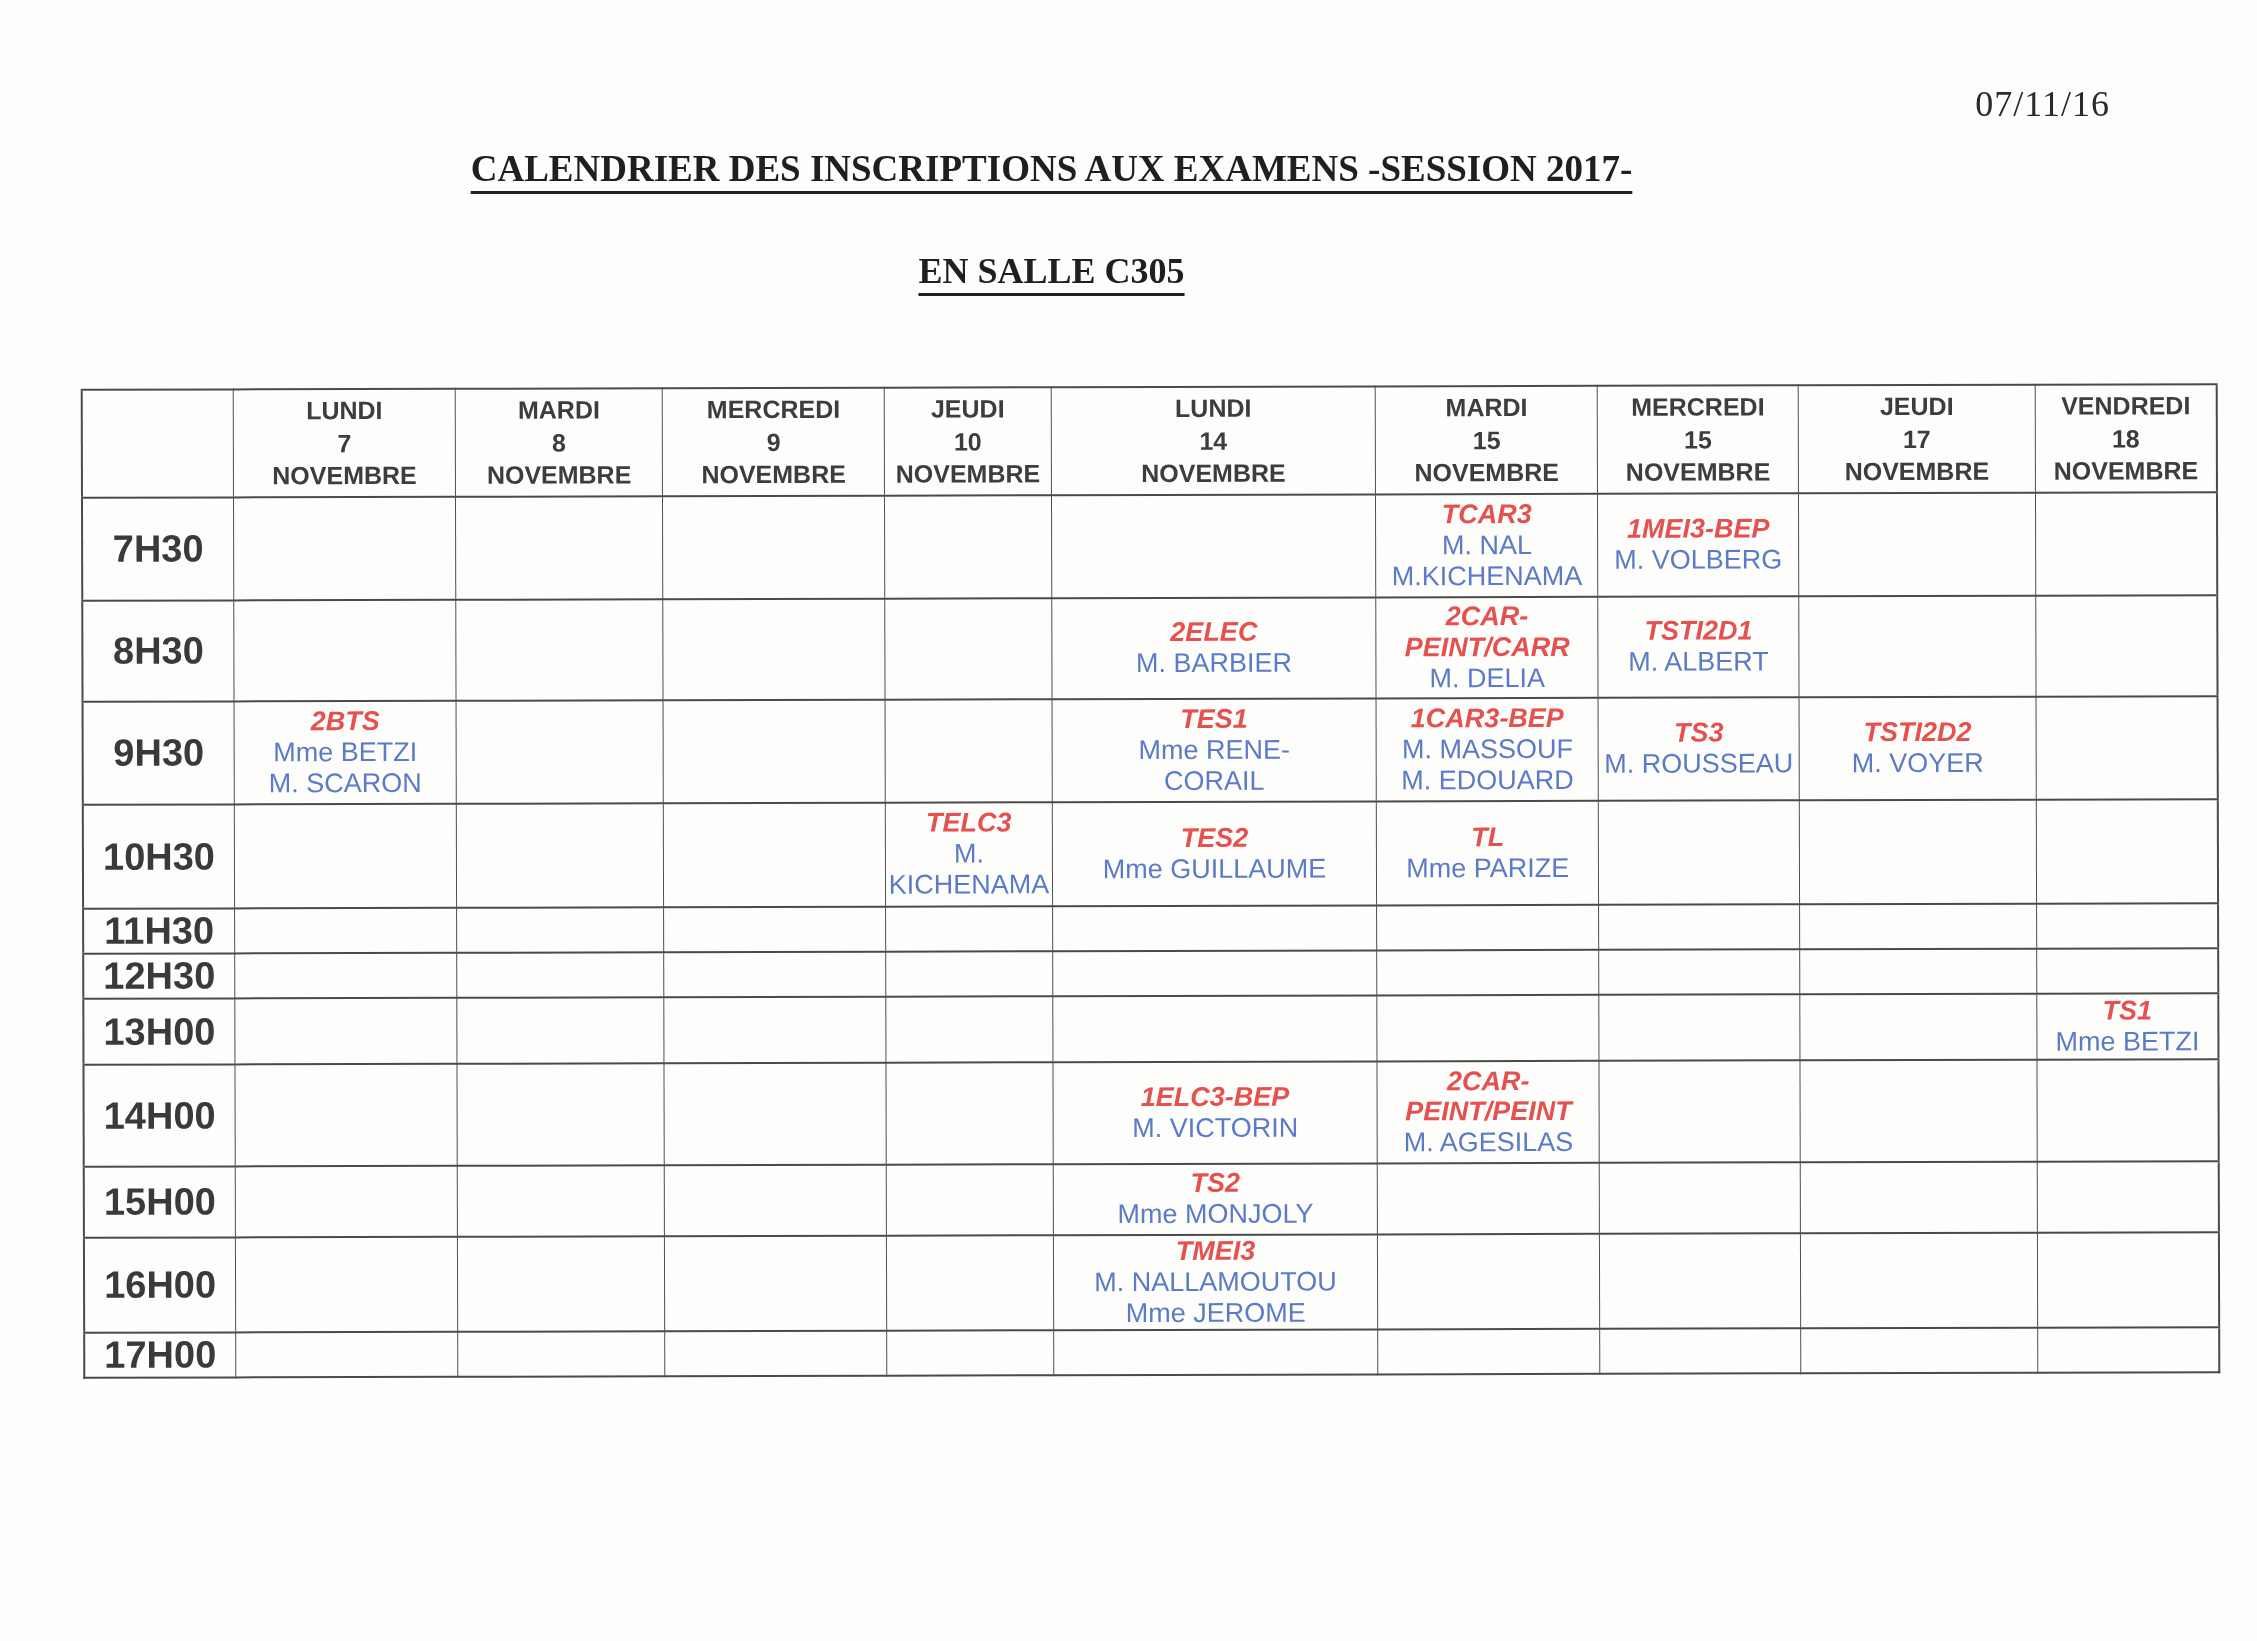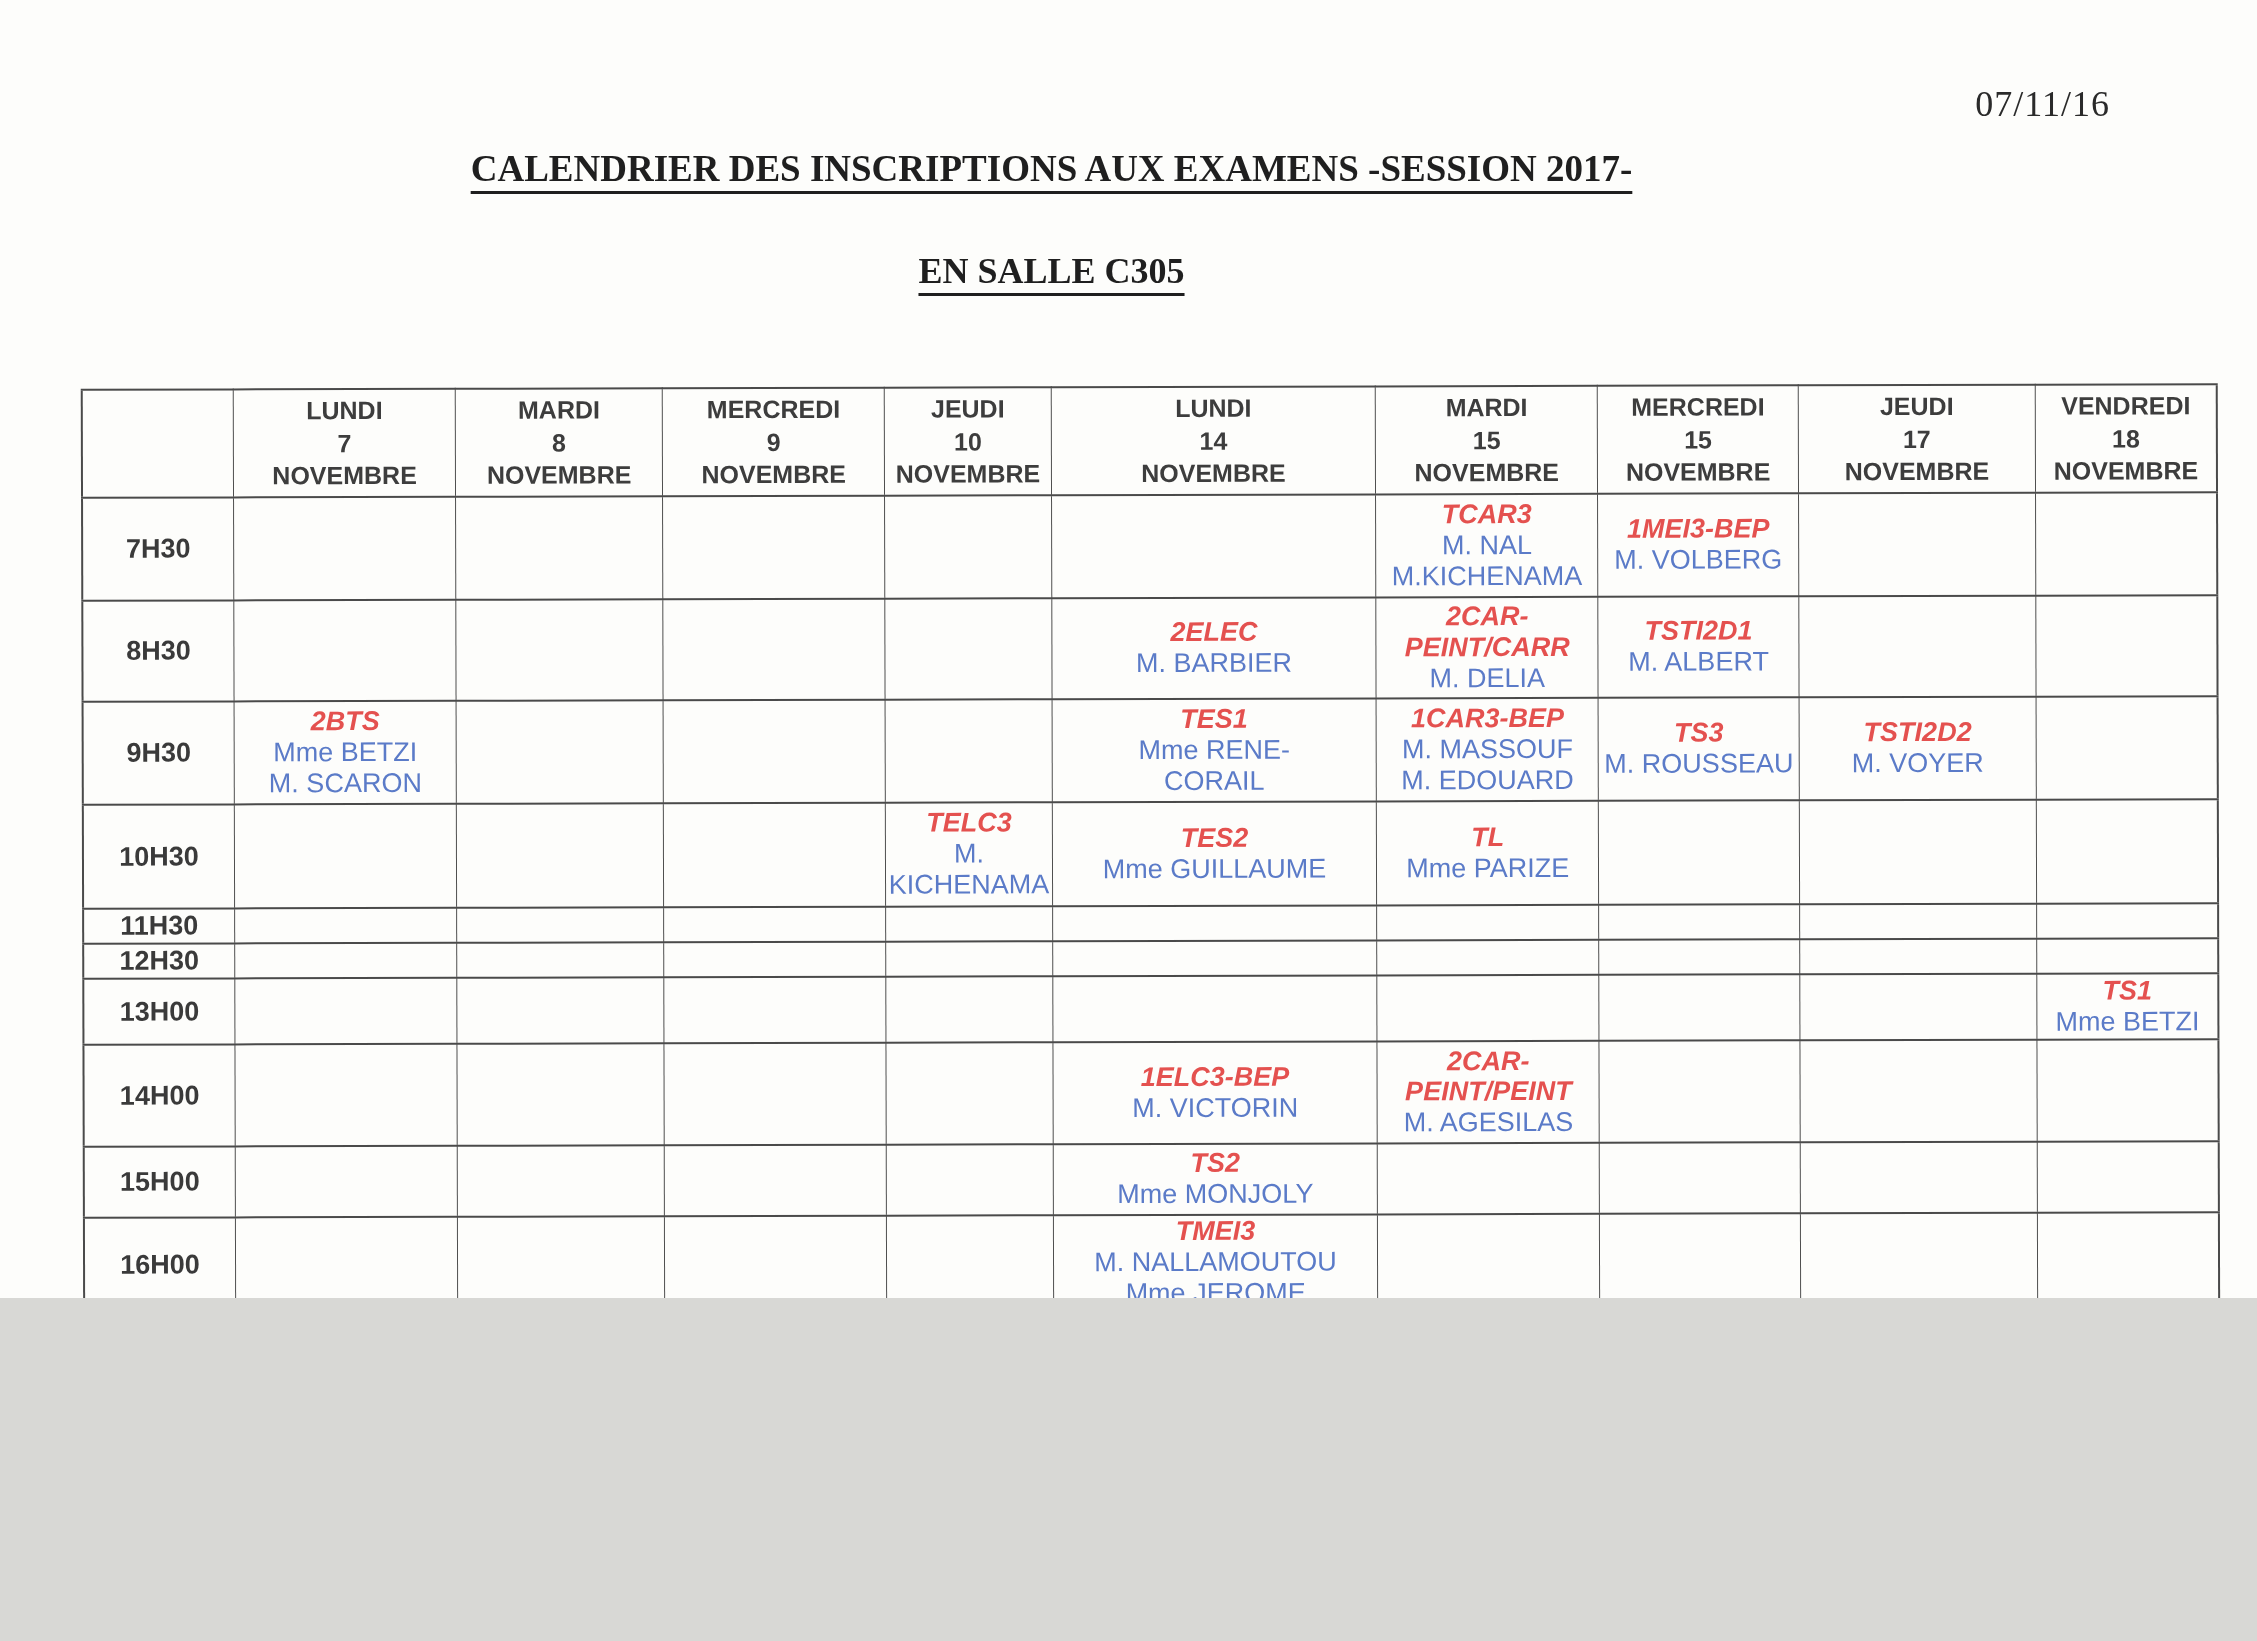--- a/index.html
+++ b/index.html
@@ -1,18 +1,18 @@
 <!DOCTYPE html>
 <html style="--code-color: #e4514f; --teacher-color: #5b7bc8;"><head>
 <meta charset="utf-8">
 <style>
   html,body{margin:0;padding:0;background:#d8d8d5;}
   .page{
     position:relative;
-    width:2257px;height:1298px;
+    width:2257px;height:1641px;
     background:#fdfdfb;
     overflow:hidden;
     font-family:"Liberation Sans",sans-serif;
     color:#3c3c3c;
   }
   .doc-date{
     position:absolute;top:83px;right:147px;
     font-family:"Liberation Serif",serif;
     font-size:36px;color:#2a2a2a;letter-spacing:1px;
   }
@@ -48,21 +48,21 @@
   .schedule th,.schedule td{
     border-left:1.9px solid #4f4f4f;
     padding:0;margin:0;
     text-align:center;vertical-align:middle;
     overflow:hidden;
   }
   .schedule thead th{
     font-size:25px;font-weight:700;color:#3d3d3d;line-height:1.3;margin-left:20px;
   }
   .schedule th.time{
-    font-size:27px;font-weight:700;color:#3a3a3a;
+    font-size:38px;font-weight:700;color:#3a3a3a;
   }
   .schedule td .code{
     color:var(--code-color,#e4514f);
     font-weight:700;font-size:27px;line-height:1.14;
     white-space:pre-line;
     font-style:italic;
   }
   .schedule td .teacher{
     color:var(--teacher-color,#5b7bc8);
     font-weight:400;font-size:27px;line-height:1.16;

